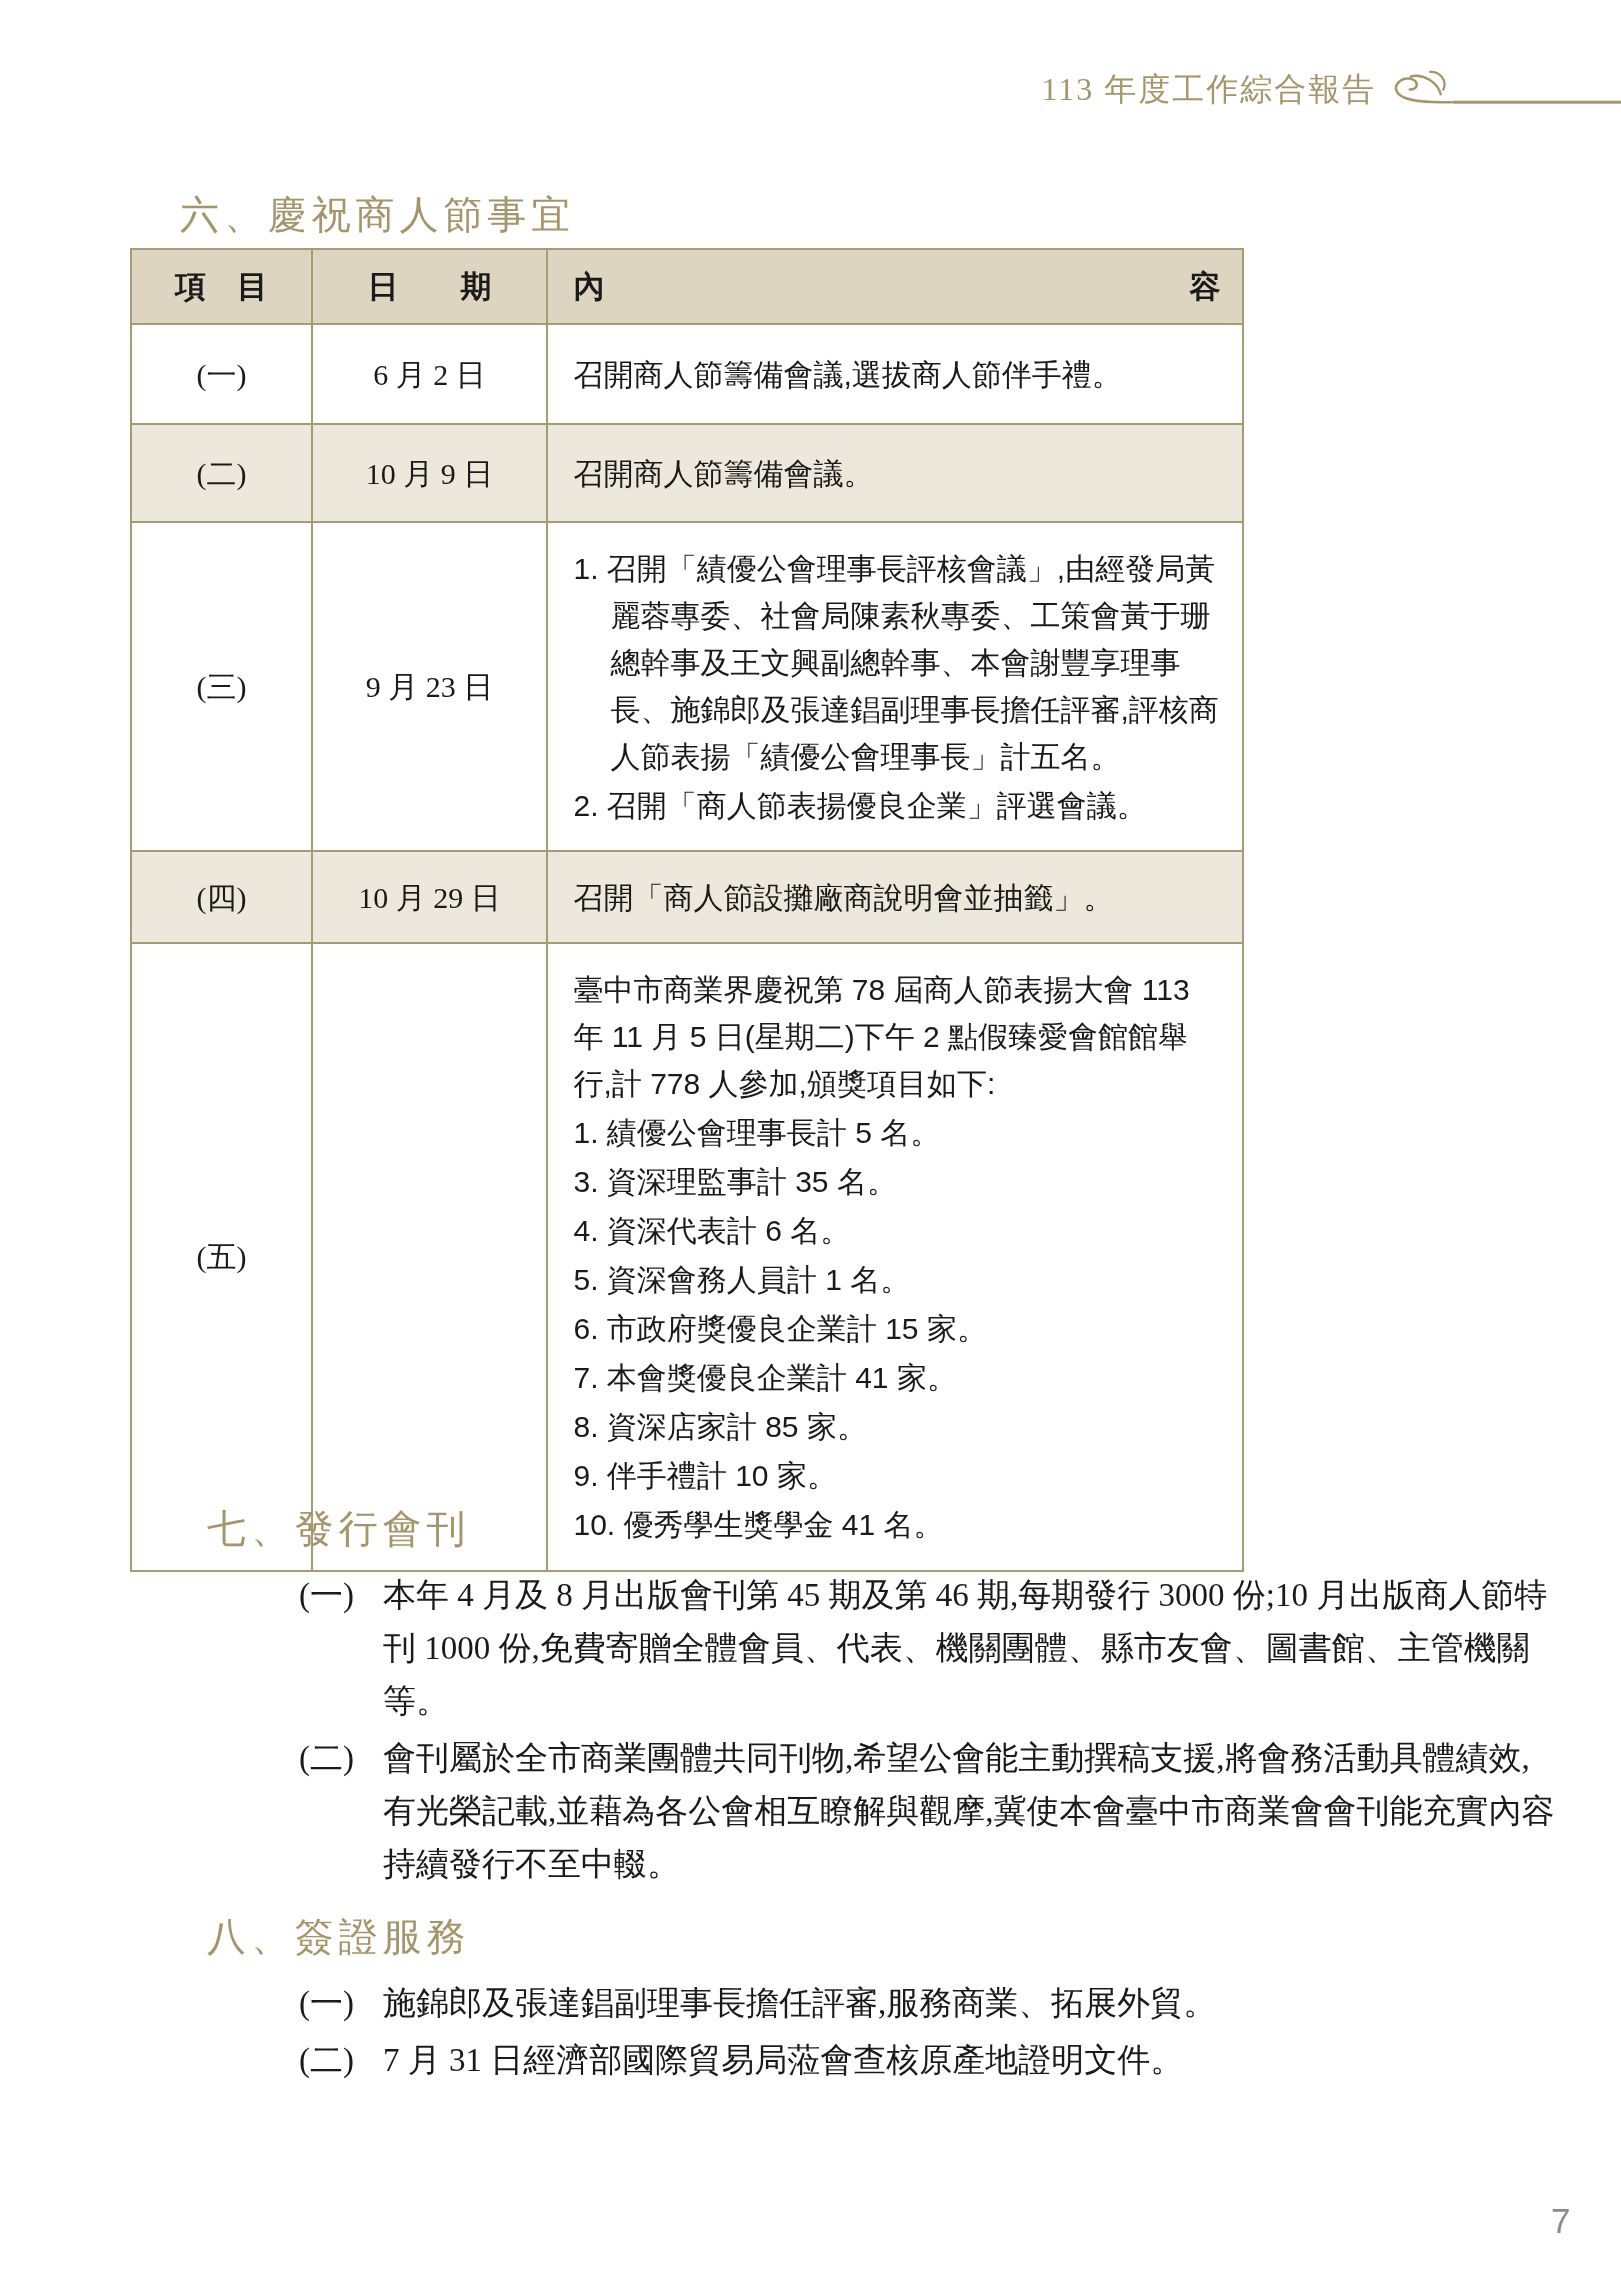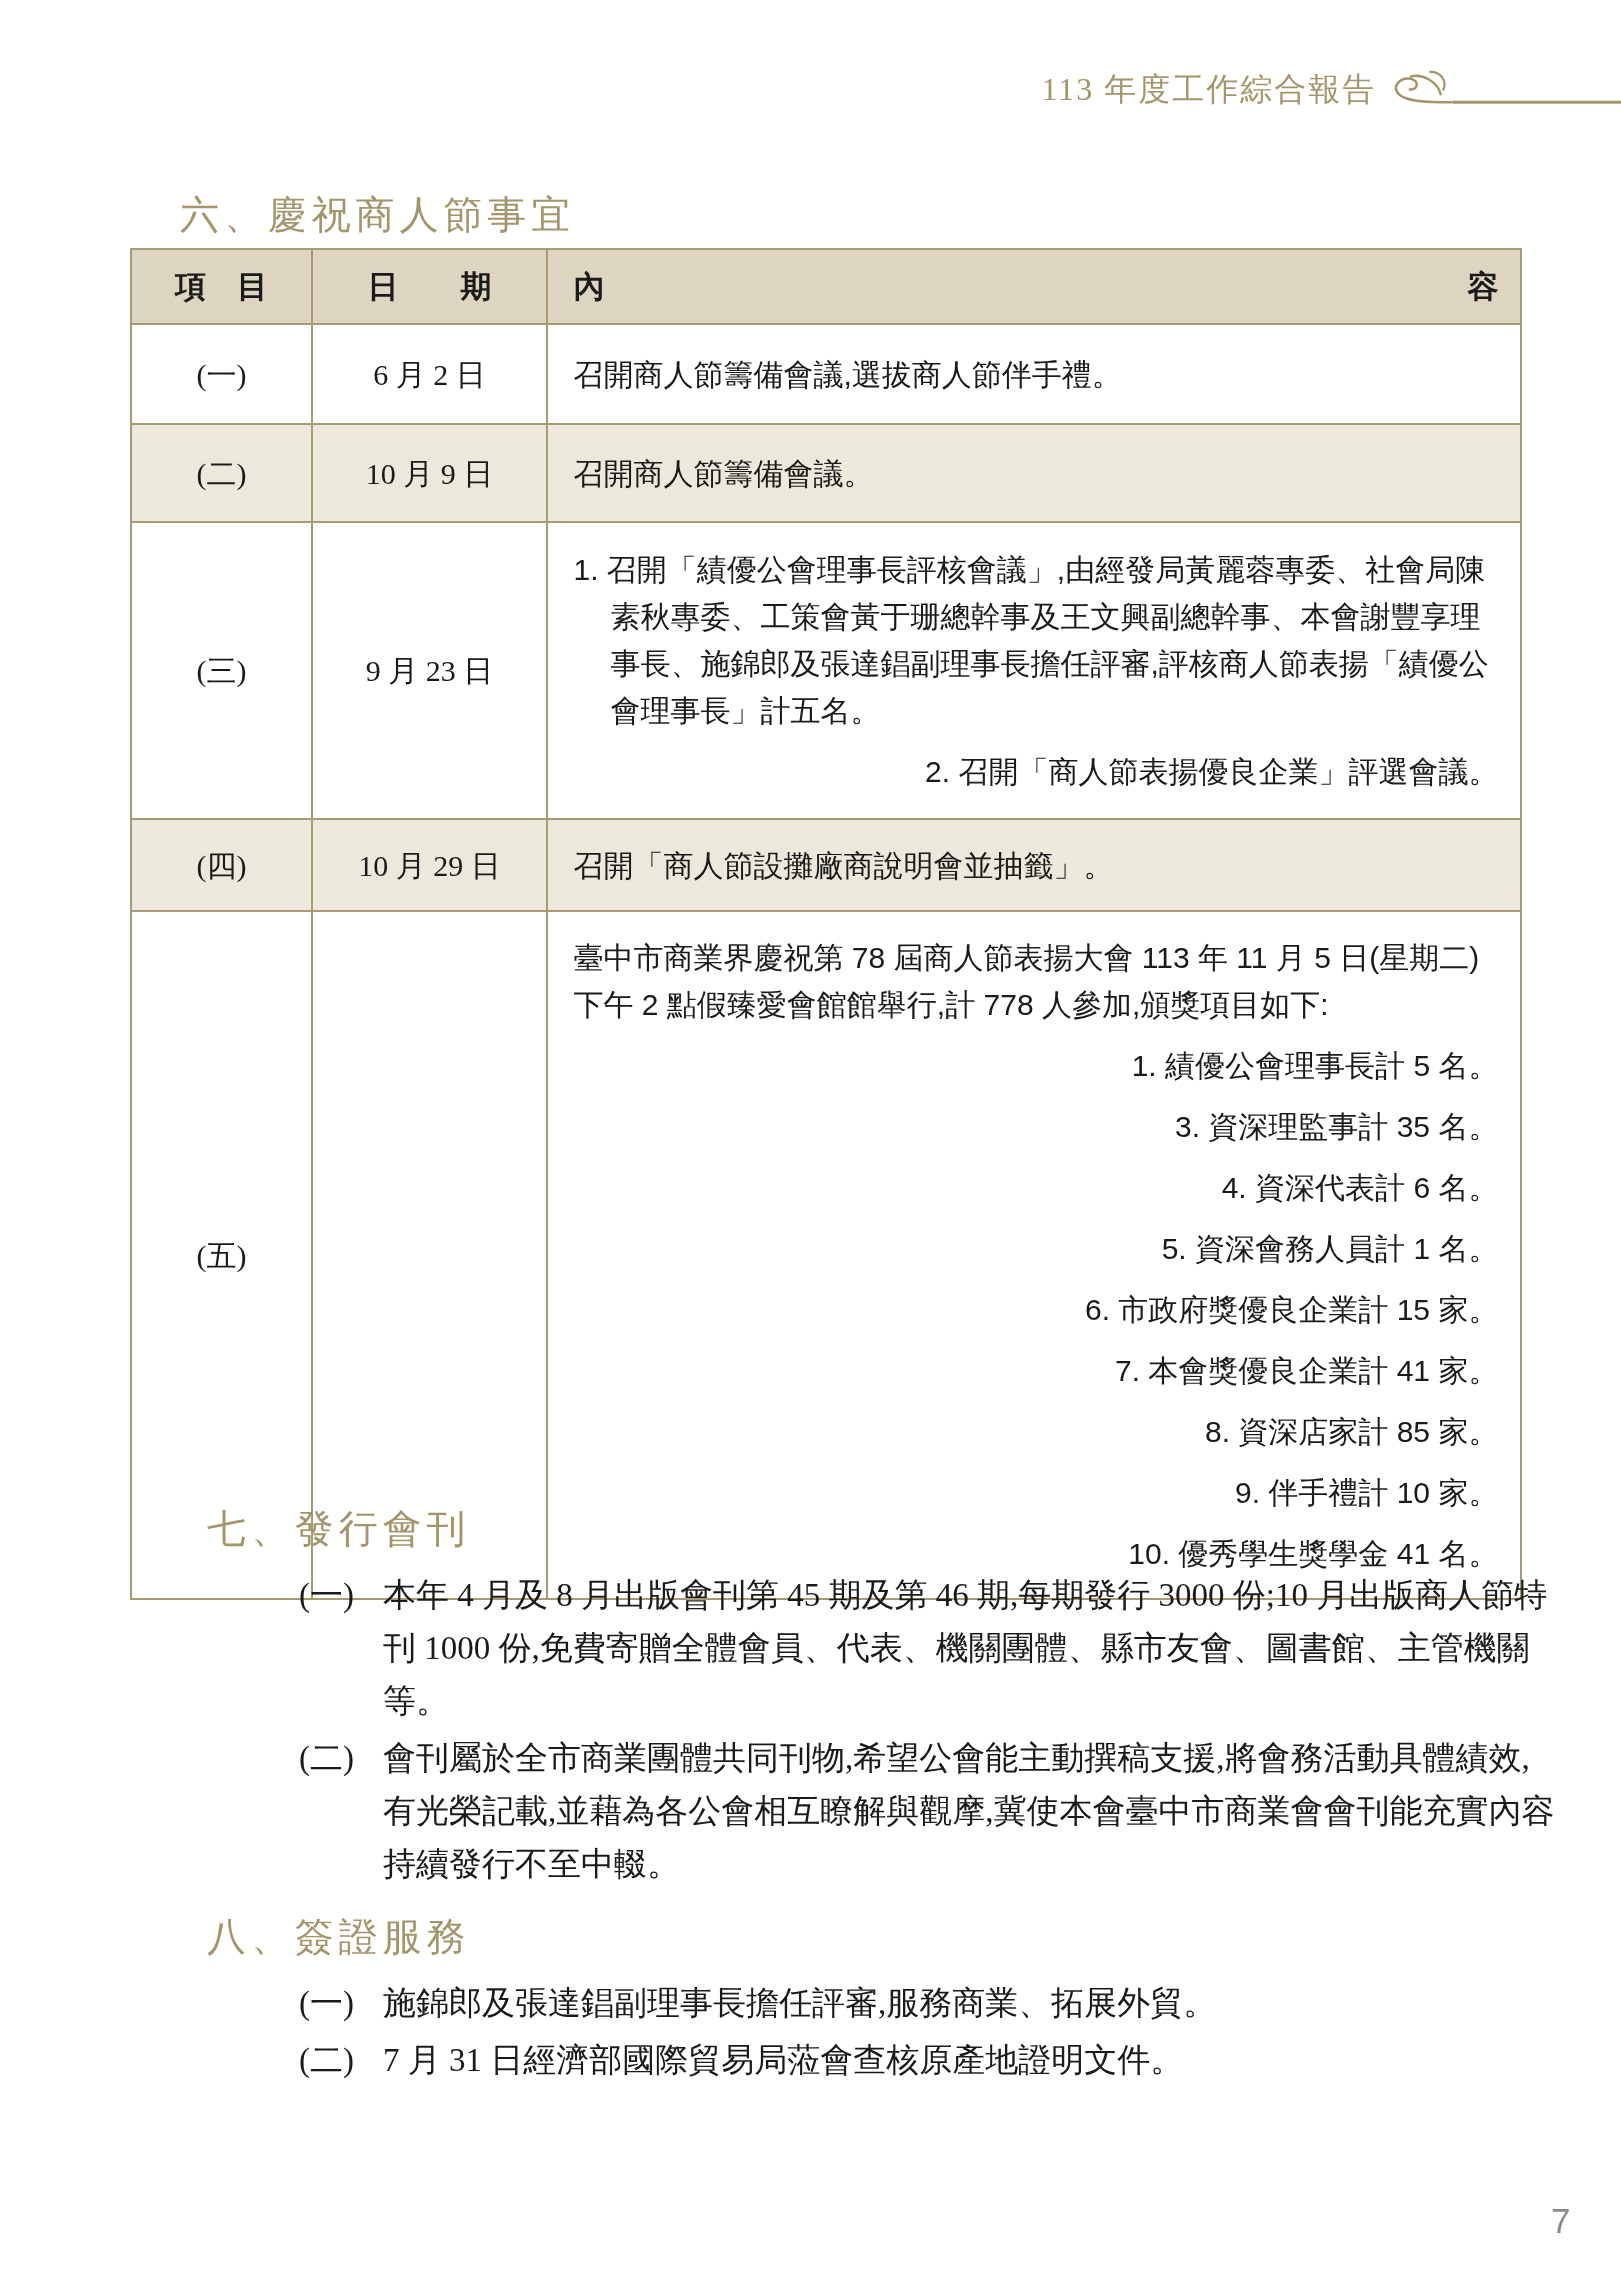--- a/index.html
+++ b/index.html
@@ -37,21 +37,21 @@
 
   
   .sec-title{
     position:absolute;left:180px;
     font-size:39px;color:var(--gold);letter-spacing:4.9px;font-weight:500;white-space:nowrap;
   }
   #sec6-title{top:188px;}
 
   
   .tbl{
-    position:absolute;left:130px;top:248px;width:1392px;
+    position:absolute;left:130px;top:248px;width:1114px;
     border:2.9px solid var(--border);
   }
   .tr{
     display:grid;grid-template-columns:179px 235px 1fr;
     border-top:2px solid var(--border);
     background:#ffffff;
   }
   .tr:first-child{border-top:none;}
   .tr.head{background:var(--hdr-bg);min-height:73px;}
   .tr.shade{background:var(--alt-bg);}
@@ -74,21 +74,21 @@
   }
   .tr.head .td{
     font-weight:600;font-size:31px;
     font-family:"Liberation Serif","DejaVu Serif",serif;
   }
   .tr.head .td.content{
     flex-direction:row;justify-content:space-between;align-items:center;
     padding-top:0;padding-bottom:0;
   }
   .para{margin:0;}
-  .para + .para{margin-top:14px;text-align:right;}
+  .para + .para{margin-top:2px;}
   .hang{padding-left:37px;text-indent:-37px;}
 
   
   .doc{
     position:absolute;left:169px;top:1504px;width:1349px;margin-left:38px;
   }
   .doc .sec-title2{
     font-size:39px;color:var(--gold);letter-spacing:4.9px;font-weight:500;
     line-height:49px;margin-bottom:15.7px;
   }

